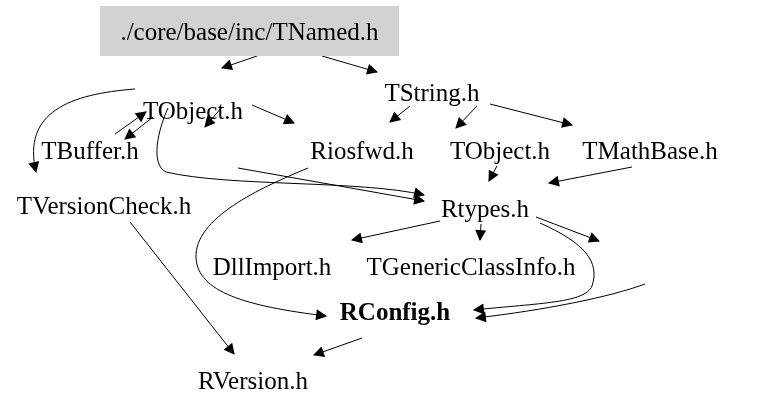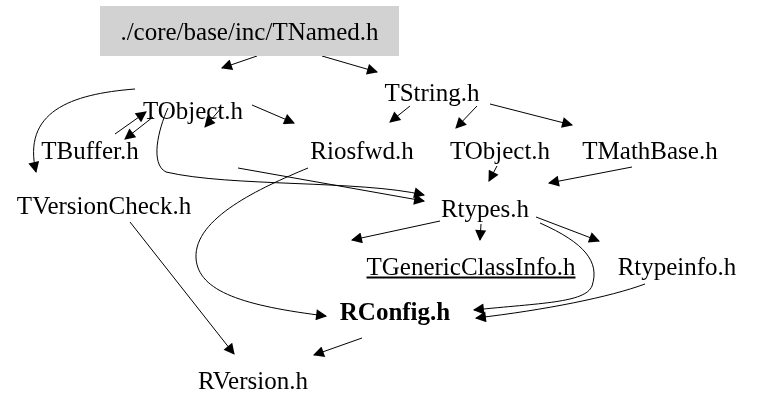--- a/index.html
+++ b/index.html
@@ -91,22 +91,22 @@
   <div class="node" style="left:362px; top:150px;">Riosfwd.h</div>
 
   <div class="node" style="left:500px; top:150px;">TObject.h</div>
 
   <div class="node" style="left:650px; top:150px;">TMathBase.h</div>
 
   <div class="node" style="left:104px; top:205px;">TVersionCheck.h</div>
 
   <div class="node" style="left:485px; top:208px;">Rtypes.h</div>
 
+  <div class="node" style="left:272px; top:266px;">DllImport.h</div>
 
-  <div class="node" style="left:471px; top:266px;text-decoration:underline;">TGenericClassInfo.h</div>
+  <div class="node" style="left:471px; top:266px;">TGenericClassInfo.h</div>
 
-  <div class="node" style="left:677px; top:266px;">Rtypeinfo.h</div>
 
   <div class="node" style="left:395px; top:311px;font-weight:bold;">RConfig.h</div>
 
   <div class="node" style="left:253px; top:380px;">RVersion.h</div>
 
 </div>
 
 </body></html>

